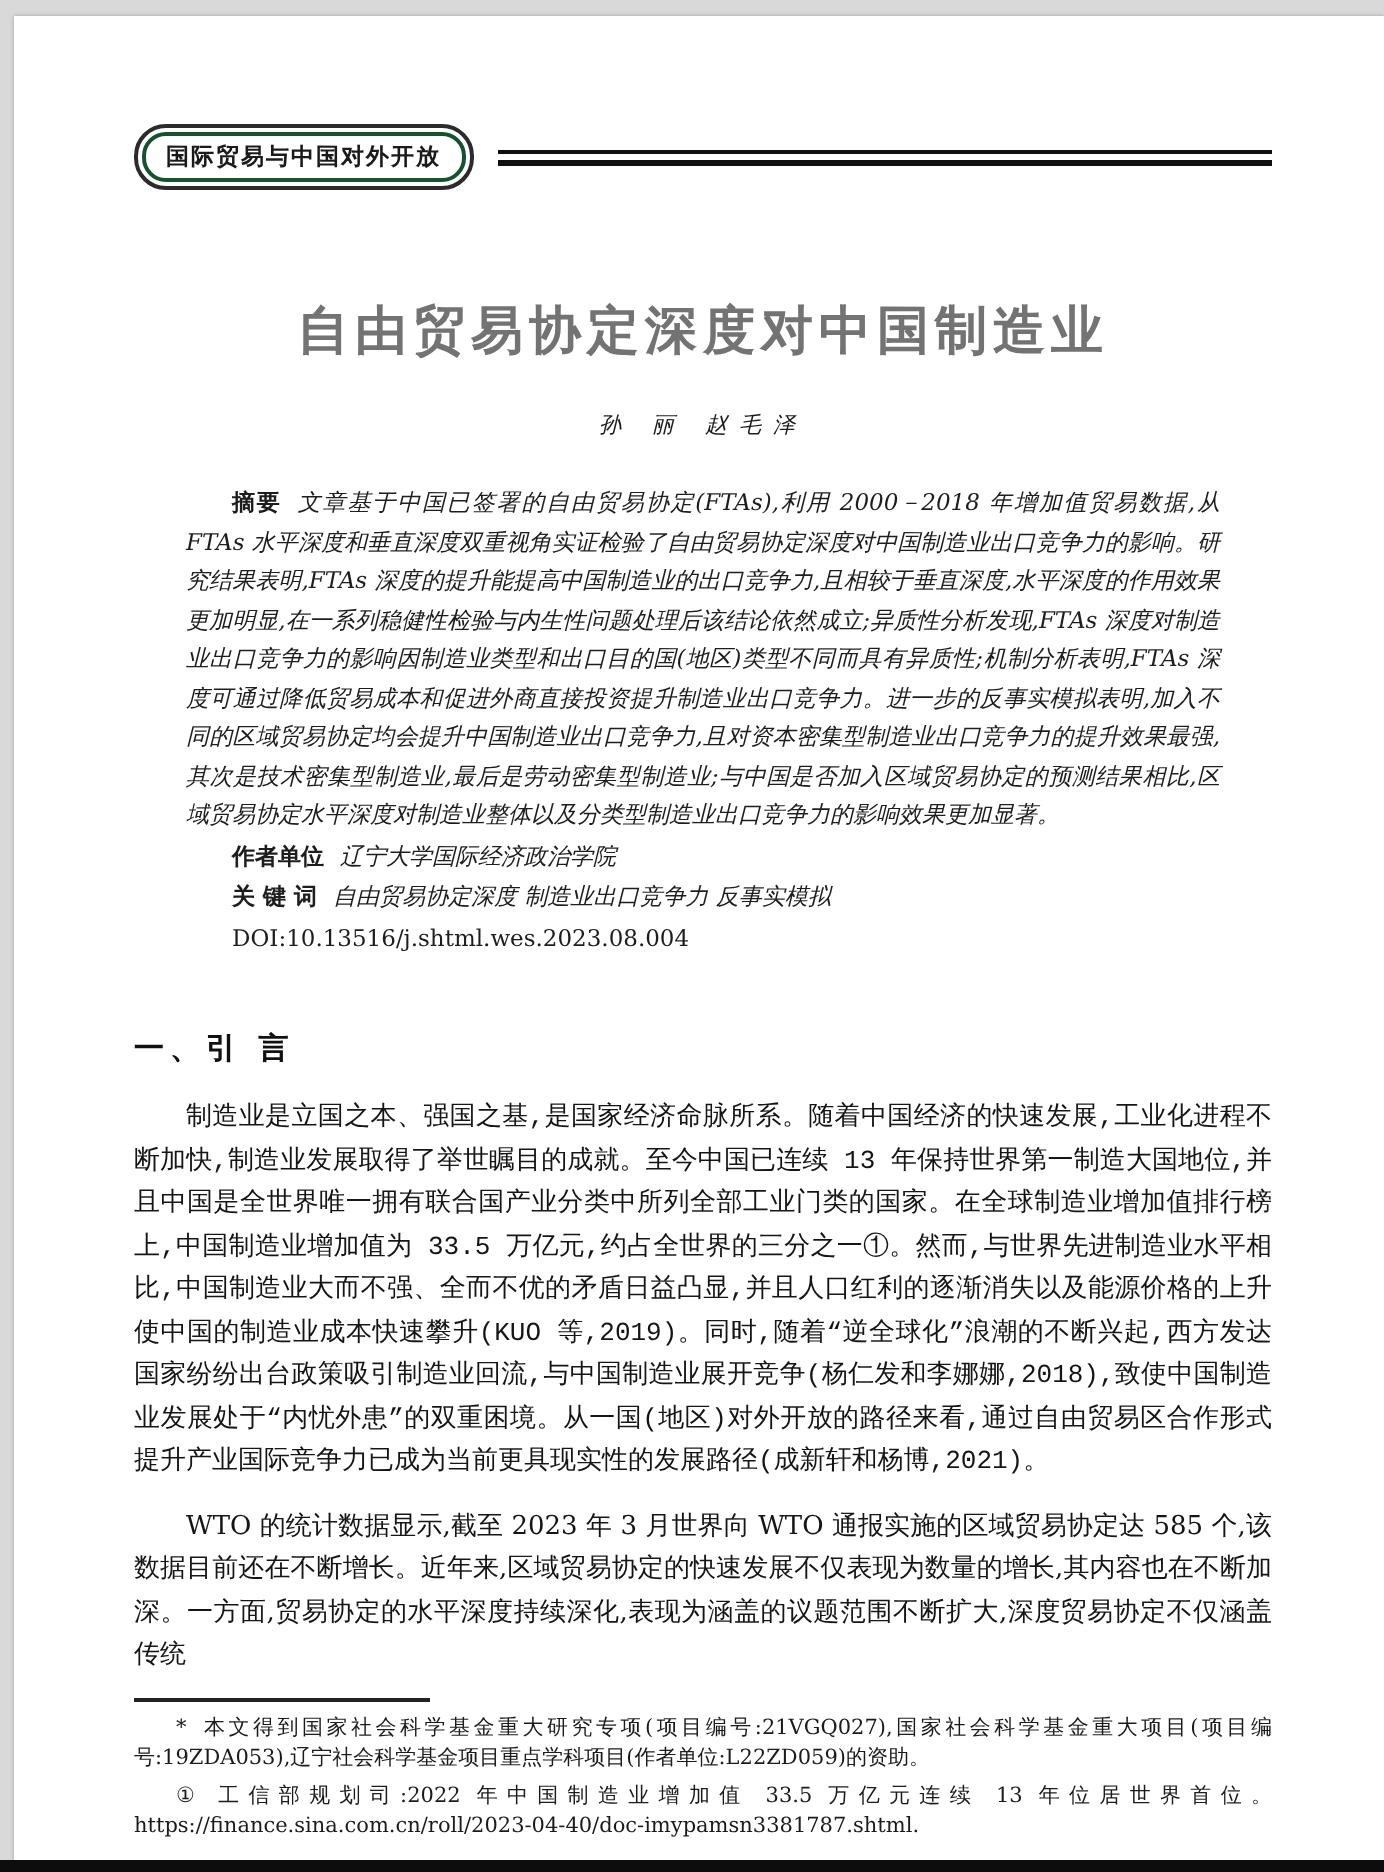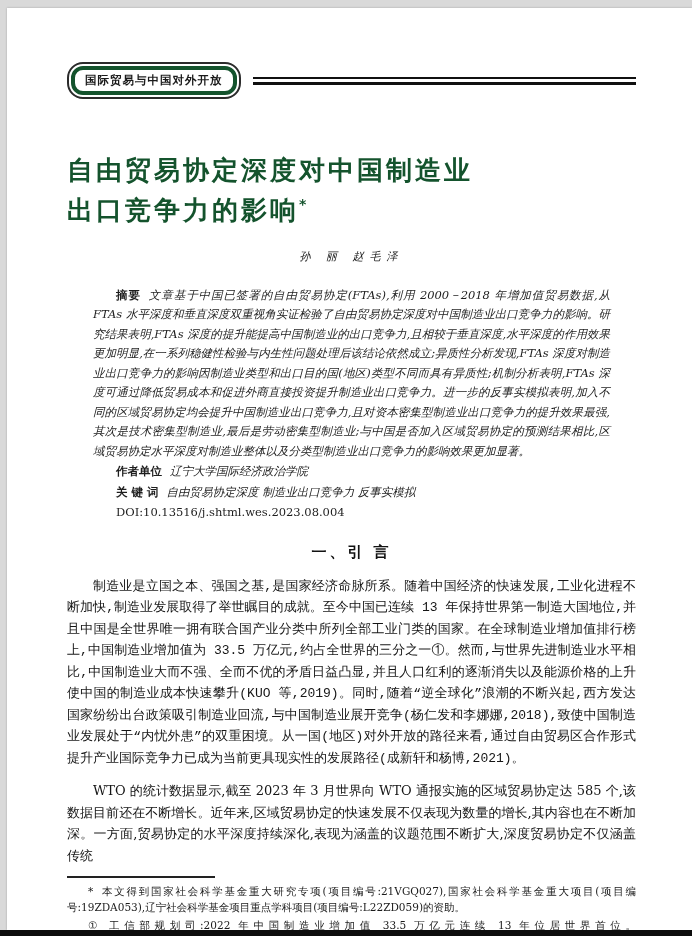--- a/index.html
+++ b/index.html
@@ -26,39 +26,39 @@
     color: #161616;
   }
 
   
   .header-row { display: flex; align-items: center; }
   .badge-outer {
     border: 2px solid #2b2b2b; border-radius: 16px;
     padding: 2px; background: #fff; flex: 0 0 auto;
   }
   .badge-inner {
-    border: 4px solid #14532d; border-radius: 12px;
+    border: 2px solid #14532d; border-radius: 12px;
     padding: 3px 10px;
     font-family: "DejaVu Sans", sans-serif;
     font-weight: bold; font-size: 11.5px; letter-spacing: 1px;
     white-space: nowrap; color: #1a1a1a;
   }
   .header-rule {
     flex: 1 1 auto; margin-left: 12px;
     border-top: 2px solid #101010;
     border-bottom: 3px solid #101010;
     height: 3px;
   }
 
   
   .title {
-    margin-top: 54px;
+    text-align: center; margin-top: 54px;
     font-family: "DejaVu Sans", sans-serif;
     font-weight: bold; font-size: 26px; line-height: 34px;
-    letter-spacing: 3px; color: #14532d;
+    letter-spacing: 3px; color: #737373;
   }
   .title sup { font-size: 14px; letter-spacing: 0; }
   .authors {
     text-align: center; margin-top: 22px;
     font-size: 11px; font-style: italic; letter-spacing: 6px;
     color: #1c1c1c;
   }
 
   
   .abstract-block {
@@ -70,21 +70,21 @@
   .meta-label {
     font-family: "DejaVu Sans", sans-serif;
     font-weight: bold; font-style: normal; margin-right: 8px;
   }
   .meta-line { margin: 1px 0 0 0; text-indent: 2em; }
   .meta-value { font-style: italic; }
   .doi-line { font-style: normal; font-size: 11.5px; }
 
   
   .section-heading {
-    text-align: center; margin-top: 20px;
+    margin-top: 36px;
     font-family: "DejaVu Sans", sans-serif;
     font-weight: bold; font-size: 15px; letter-spacing: 3px;
     color: #111;
   }
   .body-para {
     margin: 11px 0 0 0;
     font-size: 13px; line-height: 21.5px;
     text-align: justify; text-indent: 2em; color: #151515;
   }
   .body-para.first { margin-top: 14px; font-family: Liberation Mono, monospace; }
@@ -111,21 +111,20 @@
 
     <div class="header-row">
       <div class="badge-outer">
         <div class="badge-inner">国际贸易与中国对外开放</div>
       </div>
       <div class="header-rule"></div>
     </div>
 
     <div class="title">
       <div>自由贸易协定深度对中国制造业</div>
-      <div><span>出口竞争力的影响</span><sup>*</sup></div>
     </div>
 
     <div class="authors">孙 丽  赵毛泽</div>
 
     <div class="abstract-block">
       <p class="abstract-para"><span class="meta-label">摘要</span><span>文章基于中国已签署的自由贸易协定(FTAs),利用 2000－2018 年增加值贸易数据,从 FTAs 水平深度和垂直深度双重视角实证检验了自由贸易协定深度对中国制造业出口竞争力的影响。研究结果表明,FTAs 深度的提升能提高中国制造业的出口竞争力,且相较于垂直深度,水平深度的作用效果更加明显,在一系列稳健性检验与内生性问题处理后该结论依然成立;异质性分析发现,FTAs 深度对制造业出口竞争力的影响因制造业类型和出口目的国(地区)类型不同而具有异质性;机制分析表明,FTAs 深度可通过降低贸易成本和促进外商直接投资提升制造业出口竞争力。进一步的反事实模拟表明,加入不同的区域贸易协定均会提升中国制造业出口竞争力,且对资本密集型制造业出口竞争力的提升效果最强,其次是技术密集型制造业,最后是劳动密集型制造业;与中国是否加入区域贸易协定的预测结果相比,区域贸易协定水平深度对制造业整体以及分类型制造业出口竞争力的影响效果更加显著。</span></p>
 
       <p class="meta-line"><span class="meta-label">作者单位</span><span class="meta-value">辽宁大学国际经济政治学院</span></p>
 
       <p class="meta-line"><span class="meta-label">关 键 词</span><span class="meta-value">自由贸易协定深度  制造业出口竞争力  反事实模拟</span></p>
@@ -135,21 +134,21 @@
 
     <div class="section-heading">一、引  言</div>
 
     <p class="body-para first">制造业是立国之本、强国之基,是国家经济命脉所系。随着中国经济的快速发展,工业化进程不断加快,制造业发展取得了举世瞩目的成就。至今中国已连续 13 年保持世界第一制造大国地位,并且中国是全世界唯一拥有联合国产业分类中所列全部工业门类的国家。在全球制造业增加值排行榜上,中国制造业增加值为 33.5 万亿元,约占全世界的三分之一①。然而,与世界先进制造业水平相比,中国制造业大而不强、全而不优的矛盾日益凸显,并且人口红利的逐渐消失以及能源价格的上升使中国的制造业成本快速攀升(KUO 等,2019)。同时,随着“逆全球化”浪潮的不断兴起,西方发达国家纷纷出台政策吸引制造业回流,与中国制造业展开竞争(杨仁发和李娜娜,2018),致使中国制造业发展处于“内忧外患”的双重困境。从一国(地区)对外开放的路径来看,通过自由贸易区合作形式提升产业国际竞争力已成为当前更具现实性的发展路径(成新轩和杨博,2021)。</p>
 
     <p class="body-para">WTO 的统计数据显示,截至 2023 年 3 月世界向 WTO 通报实施的区域贸易协定达 585 个,该数据目前还在不断增长。近年来,区域贸易协定的快速发展不仅表现为数量的增长,其内容也在不断加深。一方面,贸易协定的水平深度持续深化,表现为涵盖的议题范围不断扩大,深度贸易协定不仅涵盖传统</p>
 
     <div class="footnote-area">
       <div class="footnote-rule"></div>
 
-      <p class="footnote"><span class="fn-marker">*</span><span>本文得到国家社会科学基金重大研究专项(项目编号:21VGQ027),国家社会科学基金重大项目(项目编号:19ZDA053),辽宁社会科学基金项目重点学科项目(项目编号:L22ZD059)的资助。</span></p>
+      <p class="footnote"><span class="fn-marker">*</span><span>本文得到国家社会科学基金重大研究专项(项目编号:21VGQ027),国家社会科学基金重大项目(项目编号:19ZDA053),辽宁社会科学基金项目重点学科项目(作者单位:L22ZD059)的资助。</span></p>
 
       <p class="footnote"><span class="fn-marker">①</span><span>工信部规划司:2022 年中国制造业增加值 33.5 万亿元连续 13 年位居世界首位。https://finance.sina.com.cn/roll/2023-04-40/doc-imypamsn3381787.shtml.</span></p>
     </div>
 
   </div>
 </div>
 
 <div class="scan-edge"></div>
 
 </body></html>

